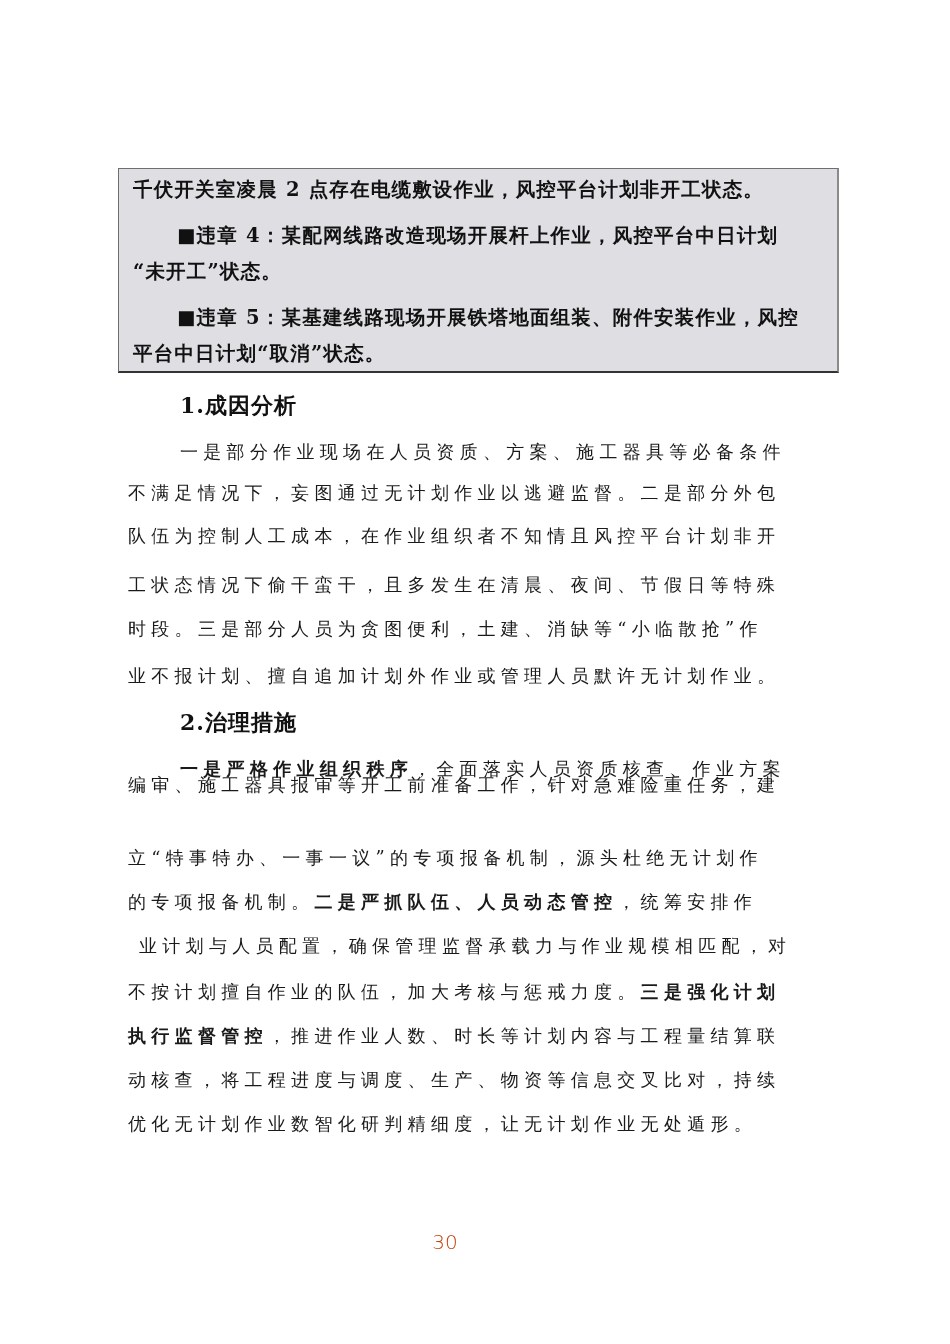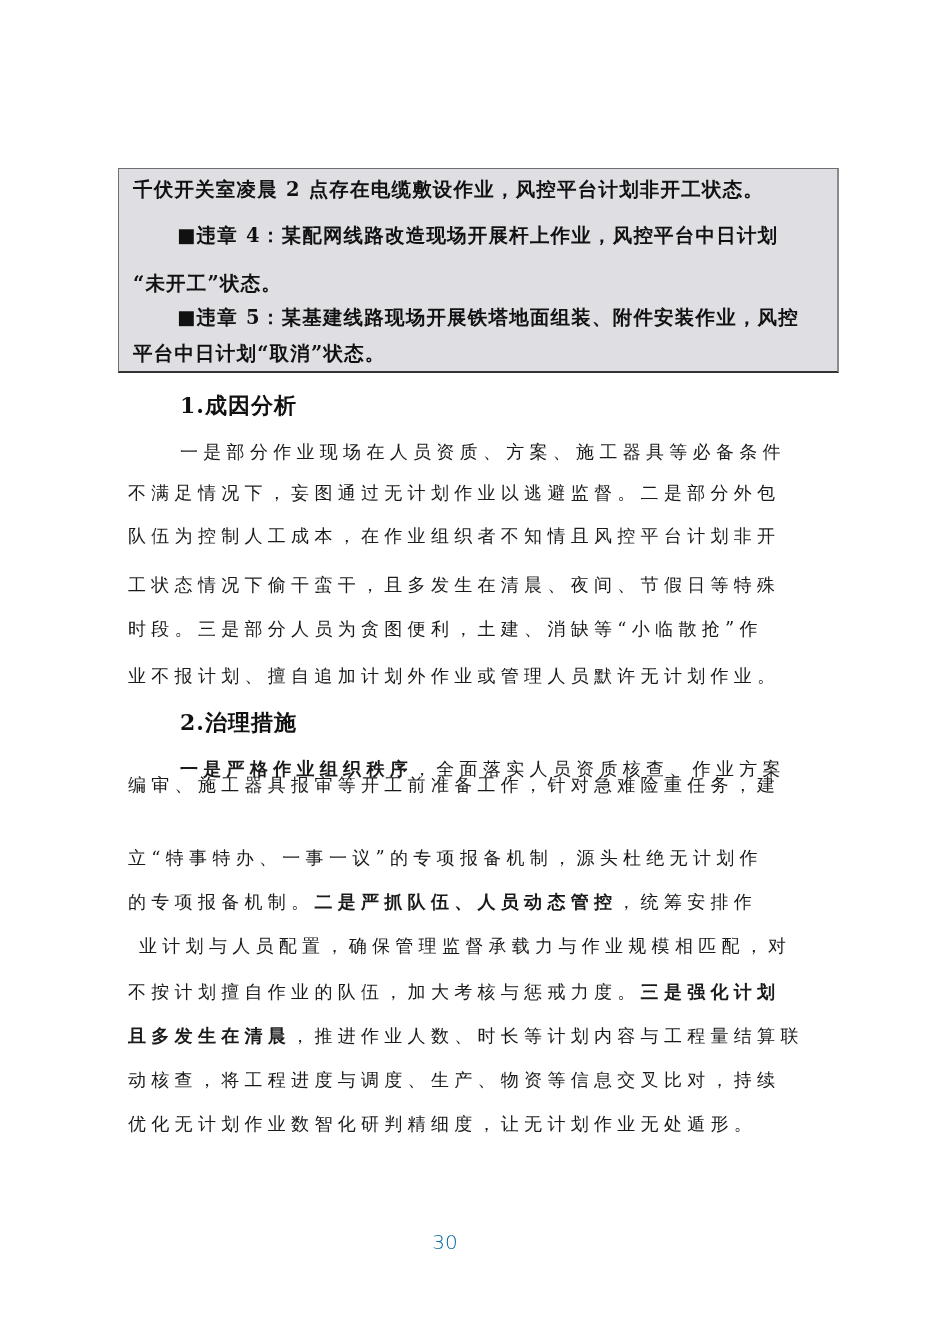--- a/index.html
+++ b/index.html
@@ -12,46 +12,46 @@
   }
   .bline { position: absolute; font-size: 19.5px; letter-spacing: 1.2px; white-space: nowrap;
            font-weight: bold; color: #111; text-align: center; }
   .para-line { position: absolute; left: 128px; font-size: 18px; letter-spacing: 5.3px;
                white-space: nowrap; color: #1a1a1a; }
   .heading { position: absolute; left: 180px; font-size: 22px; font-weight: bold;
              white-space: nowrap; letter-spacing: 1px; color: #111; }
   .em { font-weight: bold; }
   .pagenum { position: absolute; top: 1230px; left: 0; width: 890px; text-align: center;
              font-family: "DejaVu Sans", "Liberation Sans", sans-serif; font-size: 20px;
-             color: #0369a1; font-weight: 300; }
+             color: #c2410c; font-weight: 300; }
 </style>
 </head>
 <body>
 
 <div class="box"></div>
 <div class="bline" style="left:133px; top:176px;">千伏开关室凌晨 2 点存在电缆敷设作业，风控平台计划非开工状态。</div>
 <div class="bline" style="left:177px; top:222px;">■违章 4：某配网线路改造现场开展杆上作业，风控平台中日计划</div>
-<div class="bline" style="left:133px; top:270px;">“未开工”状态。</div>
+<div class="bline" style="left:133px; top:258px;">“未开工”状态。</div>
 <div class="bline" style="left:177px; top:304px;">■违章 5：某基建线路现场开展铁塔地面组装、附件安装作业，风控</div>
 <div class="bline" style="left:133px; top:340px;">平台中日计划“取消”状态。</div>
 
 <div class="heading" style="top:391px;">1.成因分析</div>
 
 <div class="para-line" style="left:180px; top:440px;">一是部分作业现场在人员资质、方案、施工器具等必备条件</div>
 <div class="para-line" style="top:481px;">不满足情况下，妄图通过无计划作业以逃避监督。二是部分外包</div>
 <div class="para-line" style="top:524px;">队伍为控制人工成本，在作业组织者不知情且风控平台计划非开</div>
 <div class="para-line" style="top:573px;">工状态情况下偷干蛮干，且多发生在清晨、夜间、节假日等特殊</div>
 <div class="para-line" style="top:617px;">时段。三是部分人员为贪图便利，土建、消缺等“小临散抢”作</div>
 <div class="para-line" style="top:664px;">业不报计划、擅自追加计划外作业或管理人员默许无计划作业。</div>
 
 <div class="heading" style="top:708px;">2.治理措施</div>
 
 <div class="para-line" style="left:180px; top:757px;"><span></span><span class="em">一是严格作业组织秩序</span><span>，全面落实人员资质核查、作业方案</span></div>
 <div class="para-line" style="top:773px;"><span>编审、施工器具报审等开工前准备工作，针对急难险重任务，建</span></div>
 <div class="para-line" style="top:846px;"><span>立“特事特办、一事一议”的专项报备机制，源头杜绝无计划作</span></div>
 <div class="para-line" style="top:890px;"><span>的专项报备机制。</span><span class="em">二是严抓队伍、人员动态管控</span><span>，统筹安排作</span></div>
 <div class="para-line" style="top:934px;margin-left:11px;"><span>业计划与人员配置，确保管理监督承载力与作业规模相匹配，对</span></div>
 <div class="para-line" style="top:980px;"><span>不按计划擅自作业的队伍，加大考核与惩戒力度。</span><span class="em">三是强化计划</span></div>
-<div class="para-line" style="top:1024px;"><span class="em">且多发生在清晨</span><span>，推进作业人数、时长等计划内容与工程量结算联</span></div>
+<div class="para-line" style="top:1024px;"><span class="em">执行监督管控</span><span>，推进作业人数、时长等计划内容与工程量结算联</span></div>
 <div class="para-line" style="top:1068px;"><span>动核查，将工程进度与调度、生产、物资等信息交叉比对，持续</span></div>
 <div class="para-line" style="top:1112px;"><span>优化无计划作业数智化研判精细度，让无计划作业无处遁形。</span></div>
 
 <div class="pagenum">30</div>
 
 </body></html>

